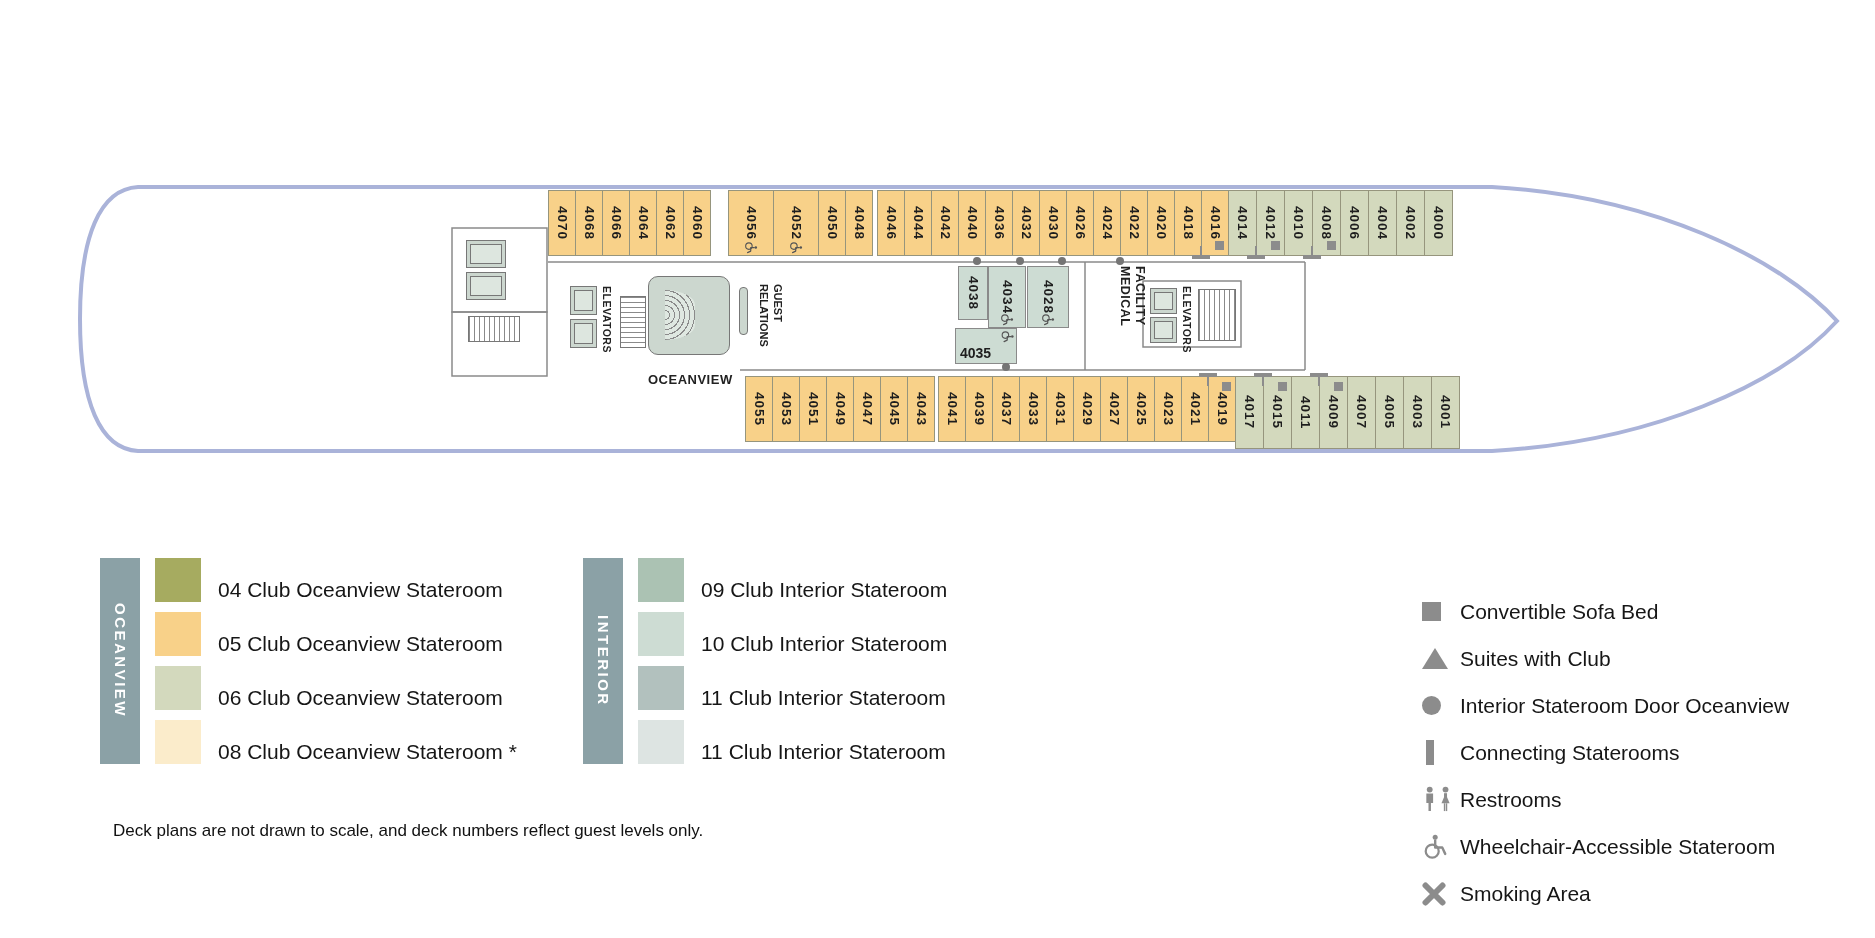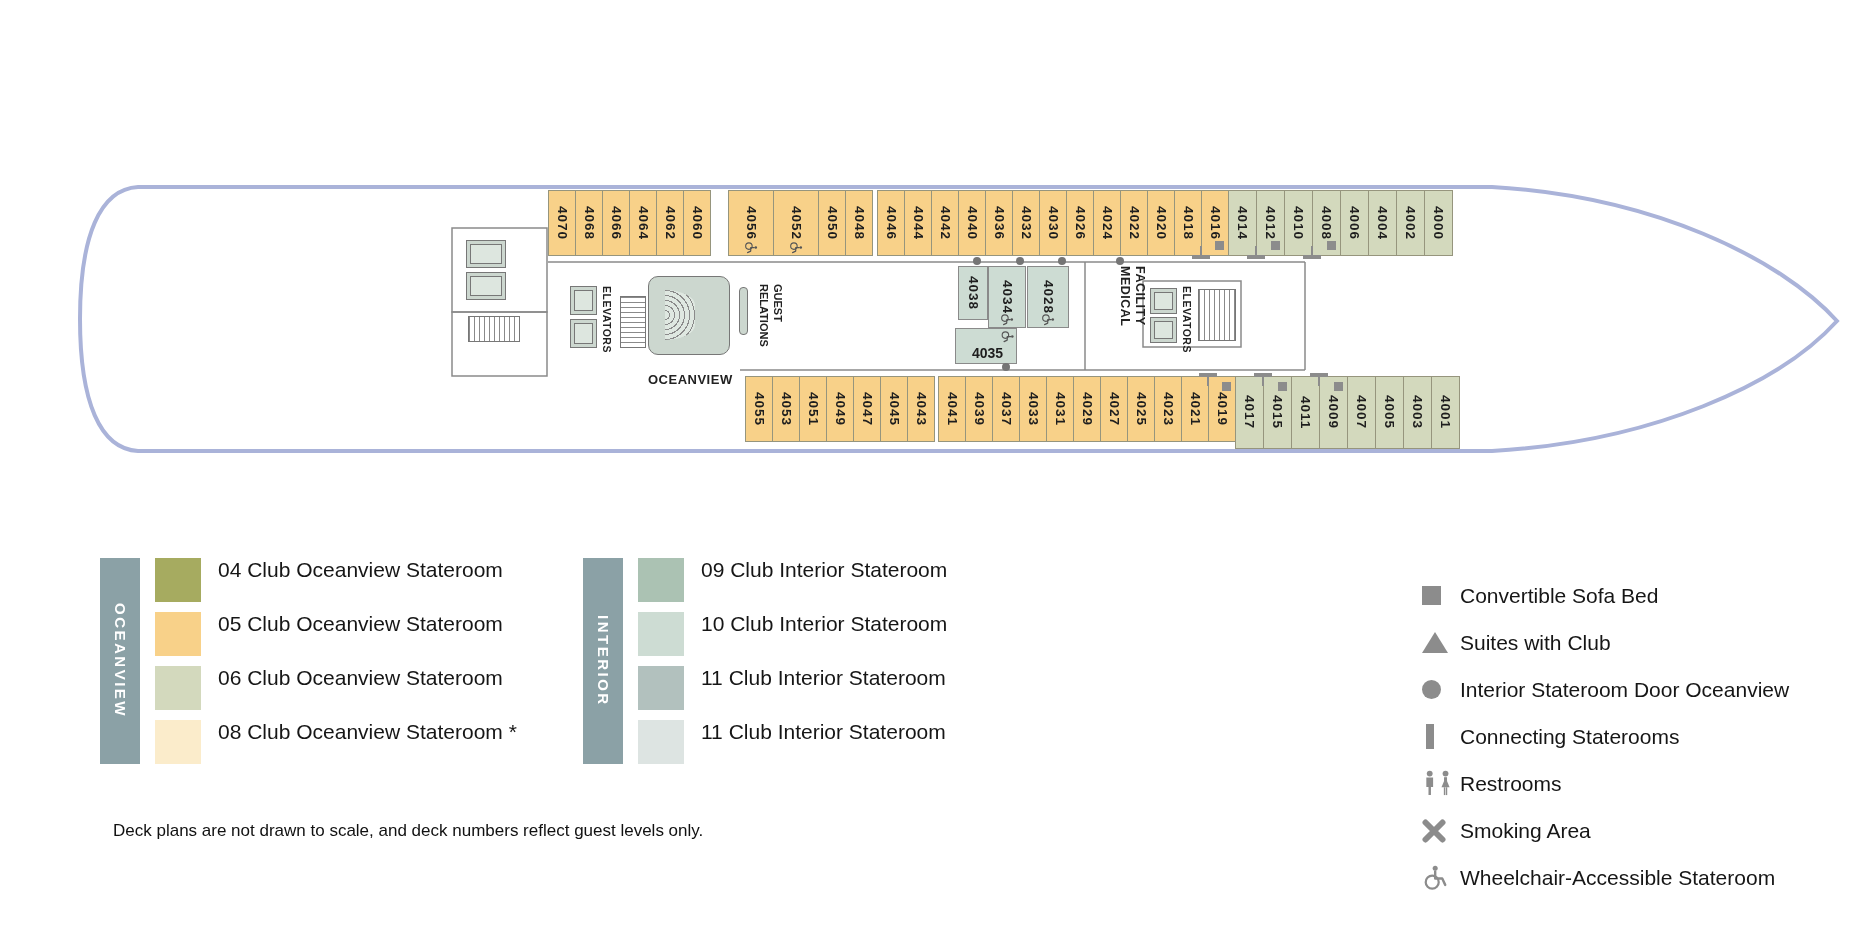--- a/index.html
+++ b/index.html
@@ -14,21 +14,21 @@
   .room-row{position:absolute;display:flex;z-index:2;}
   #top-row{left:548px;top:190px;height:66px;}
   #bottom-row{left:745px;top:376px;height:66px;}
   .room{position:relative;box-sizing:border-box;border:1px solid #96957d;width:28px;height:100%;
         display:flex;flex:none;}
   .room + .room{margin-left:-1px;}
   #bottom-row .room.cat-06{height:73px;}
   .rnum{margin:auto;writing-mode:vertical-rl;font-size:13.5px;font-weight:700;
         letter-spacing:1px;color:#1e1e1e;line-height:1;}
   .mid-room{position:absolute;box-sizing:border-box;border:1px solid #8a8a8a;z-index:2;display:flex;}
-  .mid-room.horiz .rnum{writing-mode:horizontal-tb;margin:auto auto 3px 16px;letter-spacing:0;font-size:14px;}
+  .mid-room.horiz .rnum{writing-mode:horizontal-tb;margin:auto auto 3px 4px;letter-spacing:0;font-size:14px;}
   .wc-badge{position:absolute;bottom:1px;left:50%;width:13px;height:13px;color:#555;
             transform:translateX(-50%) rotate(90deg);z-index:3;}
   .wc-badge svg{width:13px;height:13px;display:block;}
   .mid-room.horiz .wc-badge{left:auto;right:2px;top:1px;bottom:auto;transform:rotate(90deg);}
   .sofa-badge{position:absolute;width:9px;height:9px;background:#8c8c8c;right:4px;z-index:3;}
   #top-row .sofa-badge{bottom:5px;}
   #bottom-row .sofa-badge{top:5px;}
   .conn-badge{position:absolute;width:18px;height:4px;background:#8c8c8c;left:-10px;z-index:3;}
   #top-row .conn-badge{bottom:-4px;}
   #bottom-row .conn-badge{top:-4px;}
@@ -59,24 +59,24 @@
   #lbl-concierge{left:648px;top:372px;font-size:13px;letter-spacing:.5px;}
 
   
   .legend-group{position:absolute;display:flex;z-index:2;}
   #legend-oceanview{left:100px;top:558px;}
   #legend-interior{left:583px;top:558px;}
   .legend-bar{width:40px;height:206px;color:#fff;writing-mode:vertical-rl;
               font-weight:700;letter-spacing:2.5px;font-size:15px;
               display:flex;align-items:center;justify-content:center;}
   .legend-items{margin-left:15px;display:flex;flex-direction:column;gap:10px;}
-  .legend-item{display:flex;align-items:flex-start;height:44px;}
+  .legend-item{display:flex;align-items:flex-end;height:44px;}
   .swatch{width:46px;height:44px;flex:none;}
   .legend-label{margin-left:17px;font-size:21px;color:#161616;white-space:nowrap;}
-  #legend-symbols{position:absolute;left:1422px;top:572px;z-index:2;}
+  #legend-symbols{position:absolute;left:1422px;top:588px;z-index:2;}
   .symbol-row{display:flex;align-items:center;height:47px;}
   .symbol-icon{width:38px;flex:none;display:flex;align-items:center;color:#8c8c8c;}
   .symbol-label{font-size:21px;color:#161616;white-space:nowrap;}
   .sym-square{width:19px;height:19px;background:#8c8c8c;}
   .sym-tri{width:0;height:0;border-left:13px solid transparent;border-right:13px solid transparent;
            border-bottom:21px solid #8c8c8c;}
   .sym-circle{width:19px;height:19px;border-radius:50%;background:#8c8c8c;}
   .sym-bar{width:8px;height:25px;background:#8c8c8c;margin-left:4px;}
 
   #footnotes{position:absolute;left:100px;top:818px;font-size:17px;color:#111;
@@ -444,35 +444,35 @@
               <path d="M25 8l4.3 10.5h-8.6z"></path>
               <rect x="23.2" y="18.5" width="1.5" height="8.3"></rect>
               <rect x="25.3" y="18.5" width="1.5" height="8.3"></rect>
             </g>
           </svg>
         </span>
         <span class="symbol-label">Restrooms</span>
       </div>
       <div class="symbol-row">
         <span class="symbol-icon">
+          <svg width="26" height="28" viewBox="0 0 28 28">
+            <circle cx="11" cy="18.5" r="7" fill="none" stroke="currentColor" stroke-width="2.4"></circle>
+            <circle cx="14.2" cy="3.6" r="2.7" fill="currentColor"></circle>
+            <path d="M14.2 7v7.6h7.6l3.2 6.8" fill="none" stroke="currentColor" stroke-width="2.6" stroke-linejoin="round" stroke-linecap="round"></path>
+          </svg>
+        </span>
+        <span class="symbol-label">Wheelchair-Accessible Stateroom</span>
+      </div>
+      <div class="symbol-row">
+        <span class="symbol-icon">
           <svg width="24" height="24" viewBox="0 0 24 24">
             <path d="M3.5 3.5 L20.5 20.5 M20.5 3.5 L3.5 20.5" stroke="currentColor" stroke-width="6" stroke-linecap="round" fill="none"></path>
           </svg>
         </span>
         <span class="symbol-label">Smoking Area</span>
-      </div>
-      <div class="symbol-row">
-        <span class="symbol-icon">
-          <svg width="26" height="28" viewBox="0 0 28 28">
-            <circle cx="11" cy="18.5" r="7" fill="none" stroke="currentColor" stroke-width="2.4"></circle>
-            <circle cx="14.2" cy="3.6" r="2.7" fill="currentColor"></circle>
-            <path d="M14.2 7v7.6h7.6l3.2 6.8" fill="none" stroke="currentColor" stroke-width="2.6" stroke-linejoin="round" stroke-linecap="round"></path>
-          </svg>
-        </span>
-        <span class="symbol-label">Wheelchair-Accessible Stateroom</span>
       </div>
     </div>
 
   <div id="footnotes">
     <div class="fn2">Deck plans are not drawn to scale, and deck numbers reflect guest levels only.</div>
   </div>
 
 </div>
 
 </body></html>

